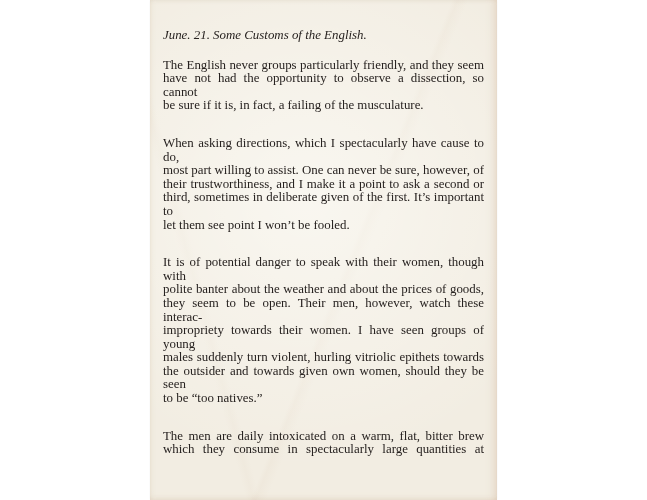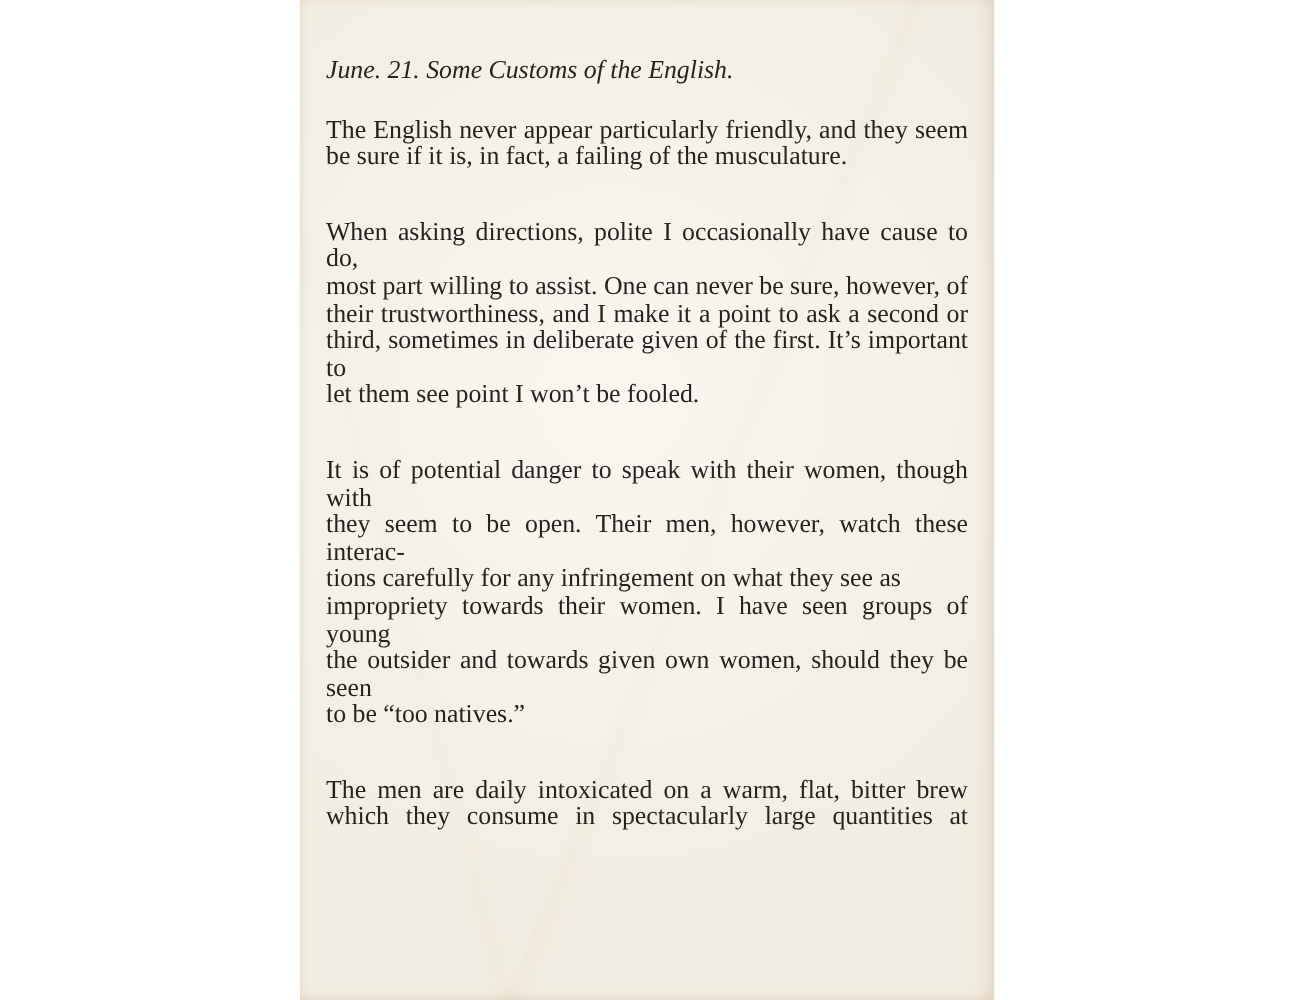--- a/index.html
+++ b/index.html
@@ -58,35 +58,37 @@
 </style>
 </head>
 <body>
 
 <div class="canvas">
   <div class="paper">
     <div class="content">
       <div class="heading">June. 21. Some Customs of the English.</div>
       <div class="paragraphs">
           <div class="para">
-            <div class="line">The English never appear particularly friendly, and they seem</div>
+            <div class="line">The English never groups particularly friendly, and they seem</div>
+            <div class="line">have not had the opportunity to observe a dissection, so cannot</div>
             <div class="line ragged">be sure if it is, in fact, a failing of the musculature.</div>
           </div>
           <div class="para">
-            <div class="line">When asking directions, polite I occasionally have cause to do,</div>
+            <div class="line">When asking directions, which I spectacularly have cause to do,</div>
             <div class="line">most part willing to assist. One can never be sure, however, of</div>
             <div class="line">their trustworthiness, and I make it a point to ask a second or</div>
             <div class="line">third, sometimes in deliberate given of the first. It’s important to</div>
             <div class="line ragged">let them see point I won’t be fooled.</div>
           </div>
           <div class="para">
             <div class="line">It is of potential danger to speak with their women, though with</div>
+            <div class="line">polite banter about the weather and about the prices of goods,</div>
             <div class="line">they seem to be open. Their men, however, watch these interac-</div>
-            <div class="line ragged">tions carefully for any infringement on what they see as</div>
             <div class="line">impropriety towards their women. I have seen groups of young</div>
+            <div class="line">males suddenly turn violent, hurling vitriolic epithets towards</div>
             <div class="line">the outsider and towards given own women, should they be seen</div>
             <div class="line ragged">to be “too natives.”</div>
           </div>
           <div class="para">
             <div class="line">The men are daily intoxicated on a warm, flat, bitter brew</div>
             <div class="line">which they consume in spectacularly large quantities at</div>
           </div>
         </div>
     </div>
   </div>

